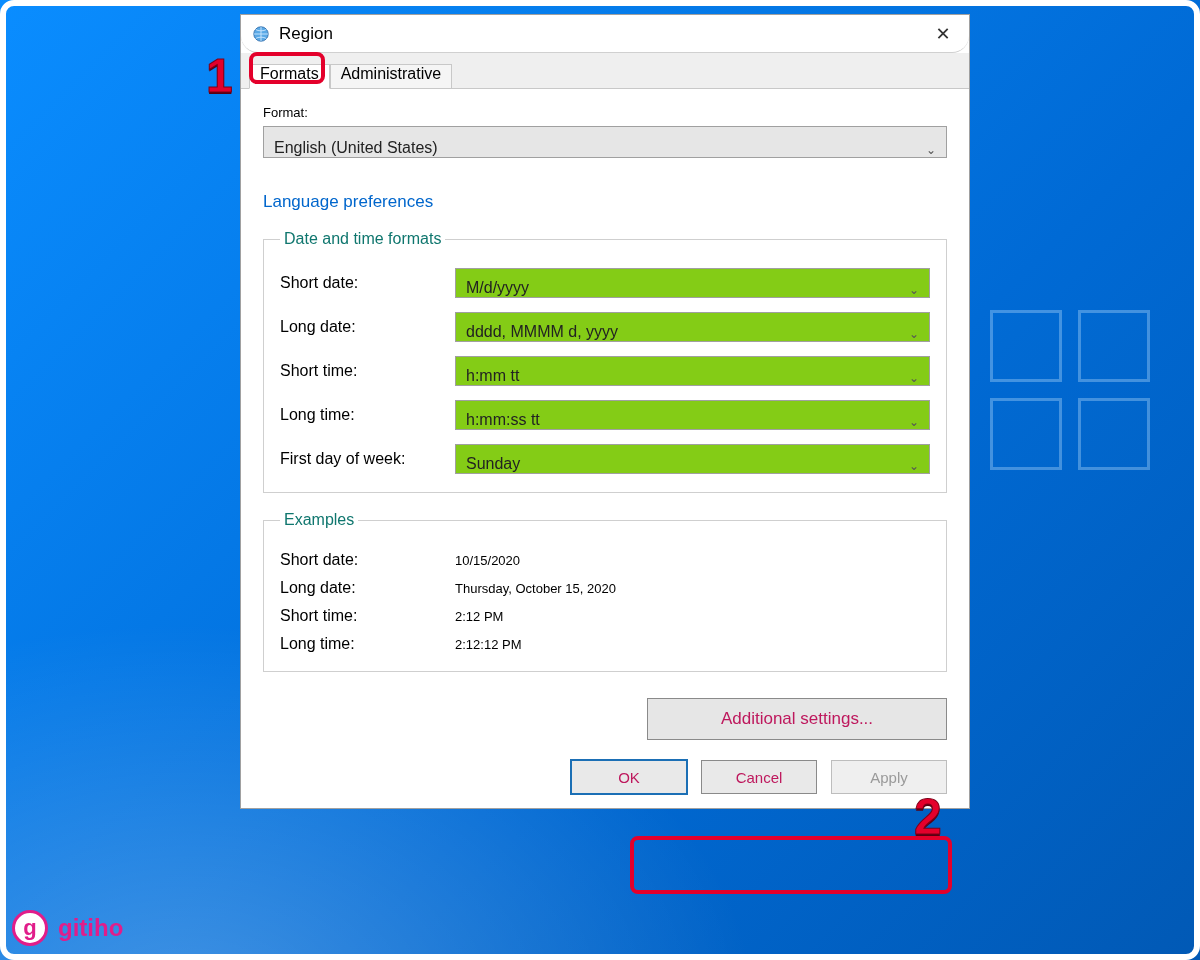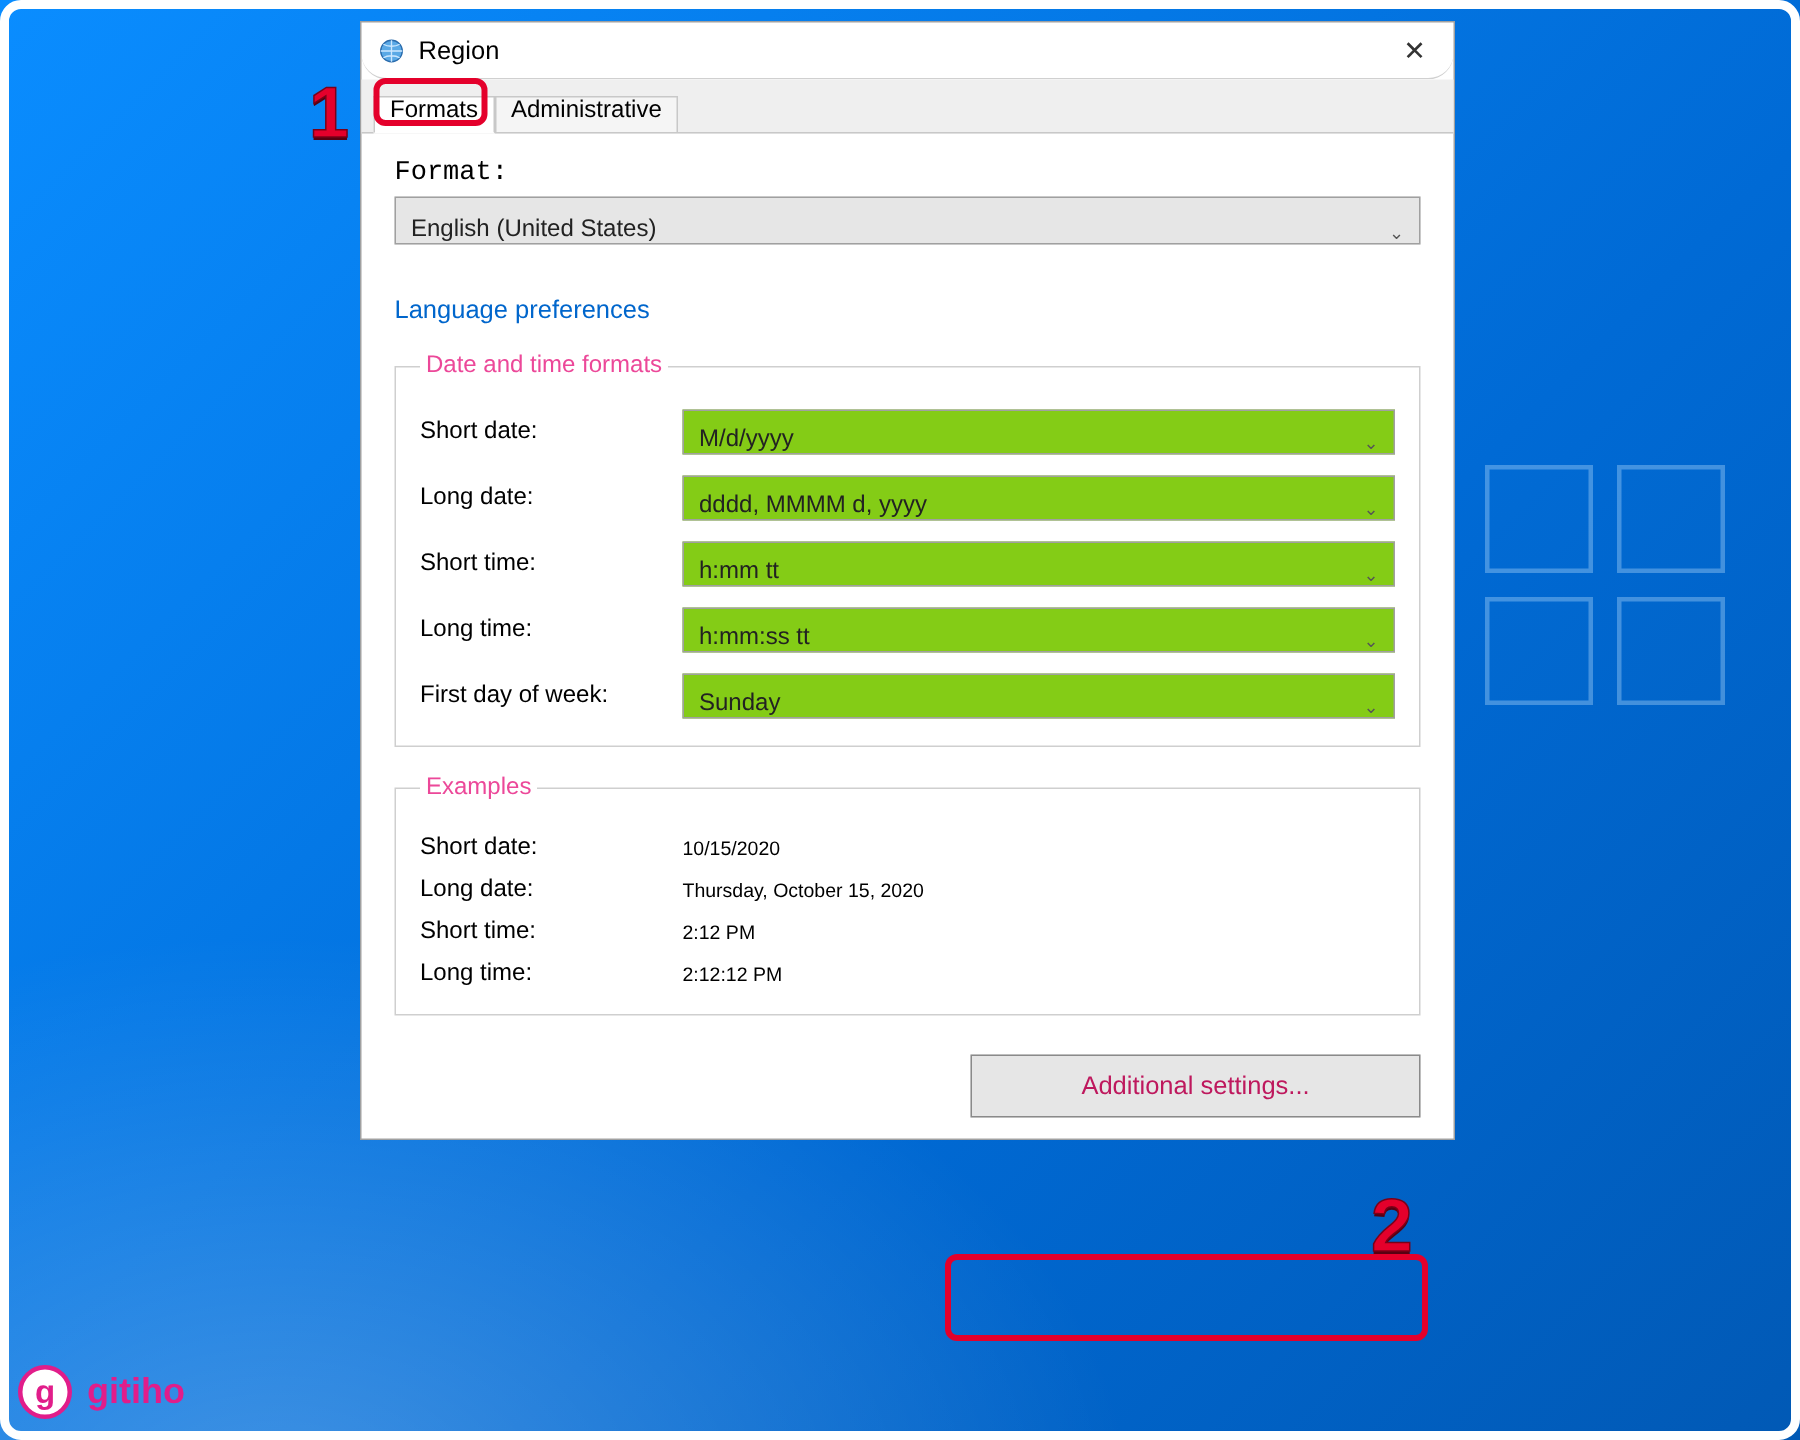--- a/index.html
+++ b/index.html
@@ -94,21 +94,21 @@
   }
   .tab.active {
     background: #fff;
     border-bottom: 1px solid #fff;
     margin-bottom: -1px;
   }
 
   .content {
     padding: 16px 22px 14px 22px;
   }
-  .field-label { font-size: 18px; margin-bottom: 6px; display:block;font-family:Liberation Mono, monospace; }
+  .field-label { font-size: 13px; margin-bottom: 6px; display:block; }
   .select {
     width: 100%;
     height: 32px;
     background: #e6e6e6;
     border: 1px solid #a0a0a0;
     display: flex;
     align-items: flex-end;
     justify-content: space-between;
     padding: 0 10px;
     font-size: 16px;
@@ -123,21 +123,21 @@
     display: inline-block;
     margin-top: 34px;
     cursor: default;
   }
 
   fieldset {
     border: 1px solid #cfcfcf;
     margin: 18px 0 12px 0;
     padding: 12px 16px 18px 16px;
   }
-  legend { font-size: 16px; color:#ec4899; padding: 0 4px; }
+  legend { font-size: 16px; color:#0f766e; padding: 0 4px; }
   .row {
     display: flex; align-items: center; margin-top: 14px;
   }
   .row:first-of-type { margin-top: 8px; }
   .row-label { width: 175px; font-size: 16px; }
   .row .sel { flex: 1; }
   .row .sel .select { height: 30px; background:#84cc16; }
 
   .examples-row {
     display: flex; align-items:center; margin-top: 10px;
@@ -304,20 +304,25 @@
         <div class="row-label">Long time:</div>
         <div class="val">2:12:12 PM</div>
       </div>
     </fieldset>
   </div>
 
   <div class="btn-row">
     <div class="btn wide">Additional settings...</div>
   </div>
 
+  <div class="btn-row topgap">
+    <div class="btn primary">OK</div>
+    <div class="btn">Cancel</div>
+    <div class="btn disabled">Apply</div>
+  </div>
 
 </div>
 
 <div class="callout-box" style="left:249px; top:52px; width:76px; height:32px;"></div>
 <div class="callout-num" style="left:206px; top:48px; font-size:48px;">1</div>
 
 <div class="callout-box" style="left:630px; top:836px; width:322px; height:58px;"></div>
 <div class="callout-num" style="left:914px; top:788px; font-size:50px;">2</div>
 
 <div class="watermark">

